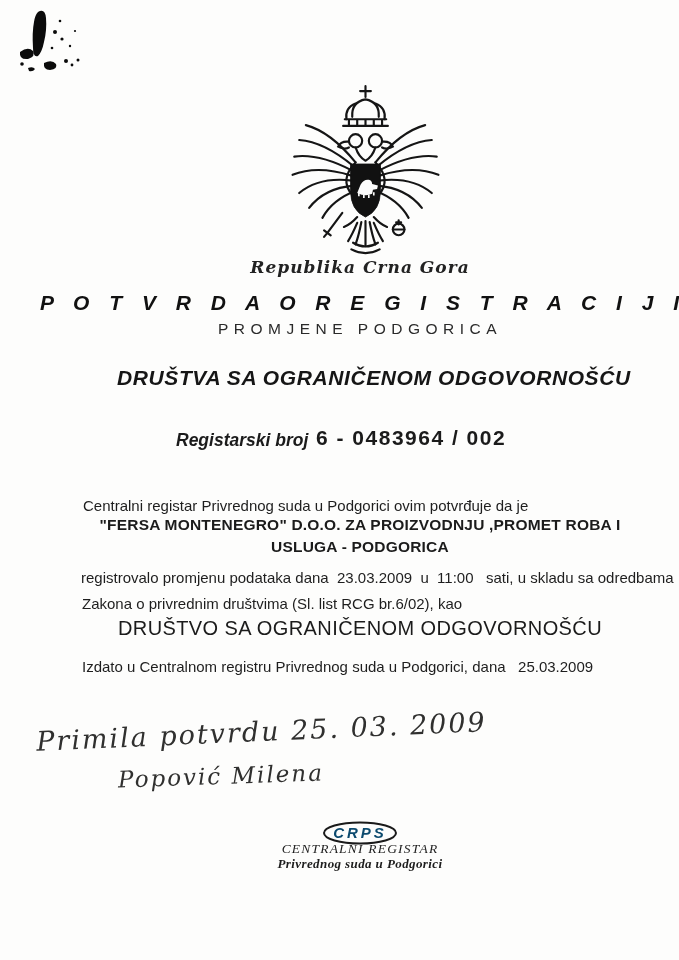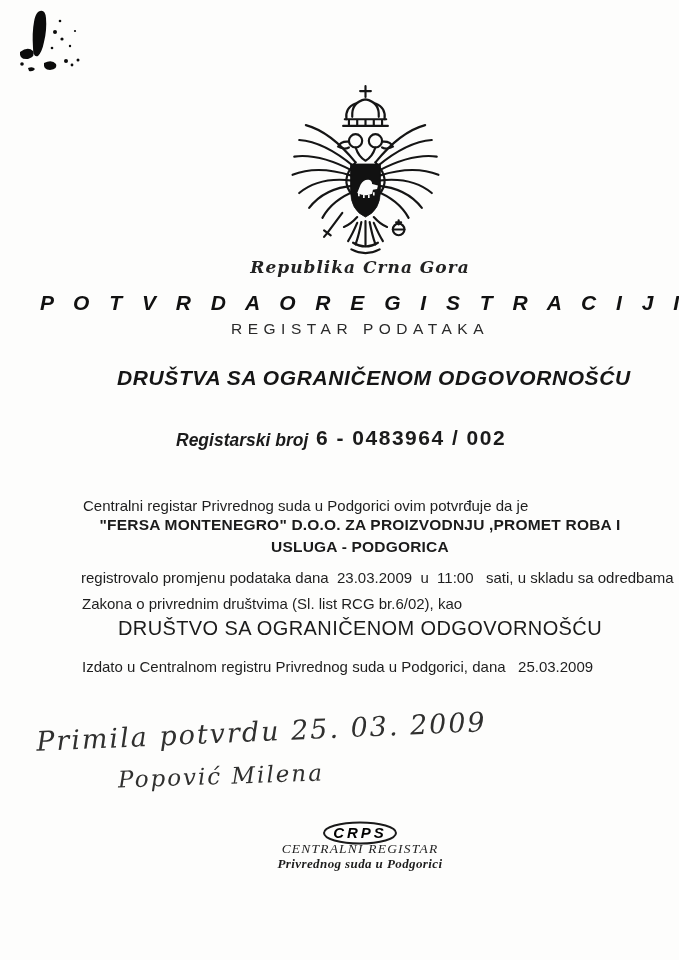--- a/index.html
+++ b/index.html
@@ -47,21 +47,21 @@
   
   .hw{
     font-family:"DejaVu Serif", serif; font-style:italic; color:#30302f;
     letter-spacing:2px;
   }
   .hw1{left:36px; top:716px; font-size:27px; transform:rotate(-2.5deg);}
   .hw2{left:118px; top:763px; font-size:23px; transform:rotate(-2deg);}
   
   .stamp-crps{
     top:824px; font-size:15px; font-weight:bold; font-style:italic;
-    letter-spacing:3px; color:#000000;
+    letter-spacing:3px; color:#0c4a6e;
   }
   .stamp-oval{left:322px; top:820px;}
   .stamp-l1{
     top:841px; font-family:"Liberation Serif", serif; font-style:italic;
     font-size:13.5px; letter-spacing:1.2px; color:#1d1d1d; white-space:nowrap;
   }
   .stamp-l2{
     top:856px; font-family:"Liberation Serif", serif; font-style:italic;
     font-weight:bold; font-size:13px; letter-spacing:0.4px; color:#1d1d1d; white-space:nowrap;
   }
@@ -136,21 +136,21 @@
       <path d="M133 178 h14 M140 167 v5 M137 169.5 h6"></path>
     </g>
 
     <path d="M82 99 H118 V131 Q118 155 100 163 Q82 155 82 131 Z" fill="#111" stroke="#111"></path>
     <path d="M90 134 l4 -10 q4 -7 10 -6 q4 1 4 5 l7 2 -1 4 -5 1 -1 5 q-8 4 -18 -1 z" fill="#fbfbfb" stroke="none"></path>
     <path d="M92 134 v4 M98 136 v4 M104 136 v4 M110 133 v4" stroke="#fbfbfb" stroke-width="2" fill="none"></path>
   </svg>
 
   <div class="center-col country">Republika Crna Gora</div>
   <h1 class="center-col title">P O T V R D A   O   R E G I S T R A C I J I</h1>
-  <div class="center-col subtitle">REGISTAR PODATAKA</div>
+  <div class="center-col subtitle">PROMJENE PODGORICA</div>
   <div class="abs heading">DRUŠTVA SA OGRANIČENOM ODGOVORNOŠĆU</div>
 
   <span class="abs reg-label">Registarski broj</span>
   <span class="abs reg-value">6 - 0483964 / 002</span>
 
   <div class="abs bline l-intro">Centralni registar Privrednog suda u Podgorici ovim potvrđuje da je</div>
   <div class="center-col company c1">"FERSA MONTENEGRO" D.O.O. ZA PROIZVODNJU ,PROMET ROBA I</div>
   <div class="center-col company c2">USLUGA - PODGORICA</div>
   <div class="abs bline l-reg">registrovalo promjenu podataka dana  23.03.2009  u  11:00   sati, u skladu sa odredbama</div>
   <div class="abs bline l-law">Zakona o privrednim društvima (Sl. list RCG br.6/02), kao</div>

